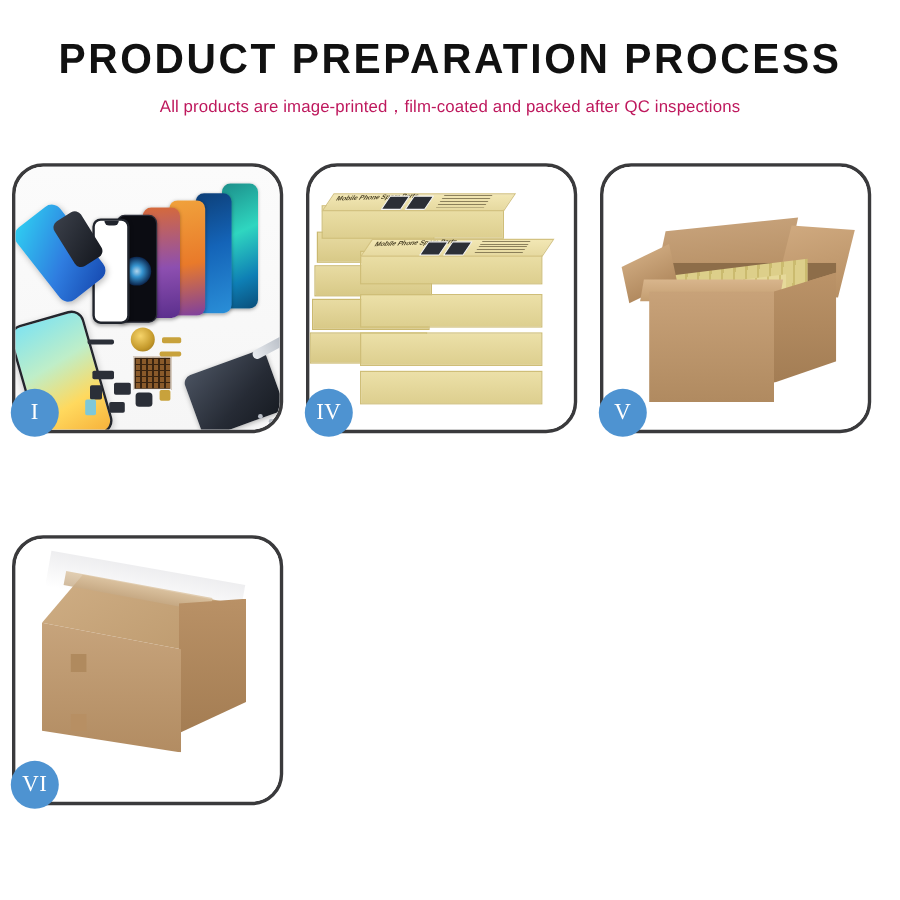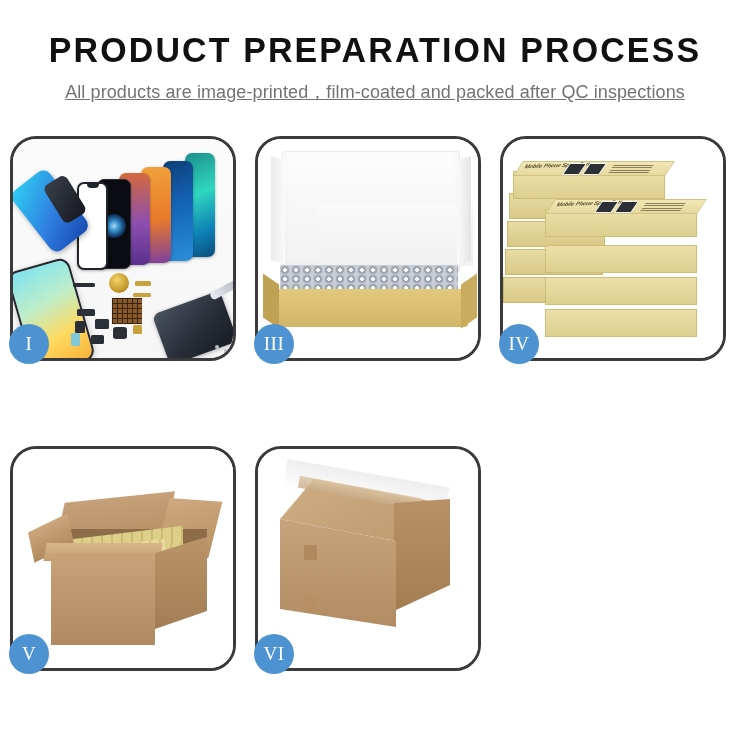--- a/index.html
+++ b/index.html
@@ -12,22 +12,22 @@
 
   
   .header{padding-top:32px;text-align:center;}
   .title{
     font-size:35px;font-weight:bold;letter-spacing:2.2px;
     color:#111111;line-height:1.05;
     transform:scaleX(.97);transform-origin:center;
     white-space:nowrap;
   }
   .subtitle{
-    margin-top:11px;font-size:18px;color:#737373;
-    letter-spacing:.1px;white-space:nowrap;text-decoration:underline;
+    margin-top:11px;font-size:14px;color:#be185d;
+    letter-spacing:.1px;white-space:nowrap;
   }
 
   
   .grid{
     position:absolute;left:10px;top:136px;
     width:730px;
     display:grid;
     grid-template-columns:226px 226px 226px;
     grid-template-rows:225px 225px;
     column-gap:19px;row-gap:85px;
@@ -348,30 +348,20 @@
             <div class="screw" style="left:0;top:0;"></div>
             <div class="screw" style="left:9px;top:4px;"></div>
             <div class="screw" style="left:16px;top:0;"></div>
           </div>
         </div>
       </div>
       <div class="badge">I</div>
     </div>
 
 
-    <div class="panel">
-      <div class="panel-inner p3">
-        <div class="fb-lid">
-          <div class="fb-foam"></div>
-        </div>
-        <div class="fb-bubbles"></div>
-        <div class="fb-front"></div>
-      </div>
-      <div class="badge">III</div>
-    </div>
 
     <div class="panel">
       <div class="panel-inner p4">
         <div class="back-stack">
           <div class="bs" style="left:6px;top:24px;"></div>
           <div class="bs" style="left:4px;top:52px;"></div>
           <div class="bs" style="left:2px;top:80px;"></div>
           <div class="bs" style="left:0;top:108px;"></div>
         </div>
         <div class="stack">

